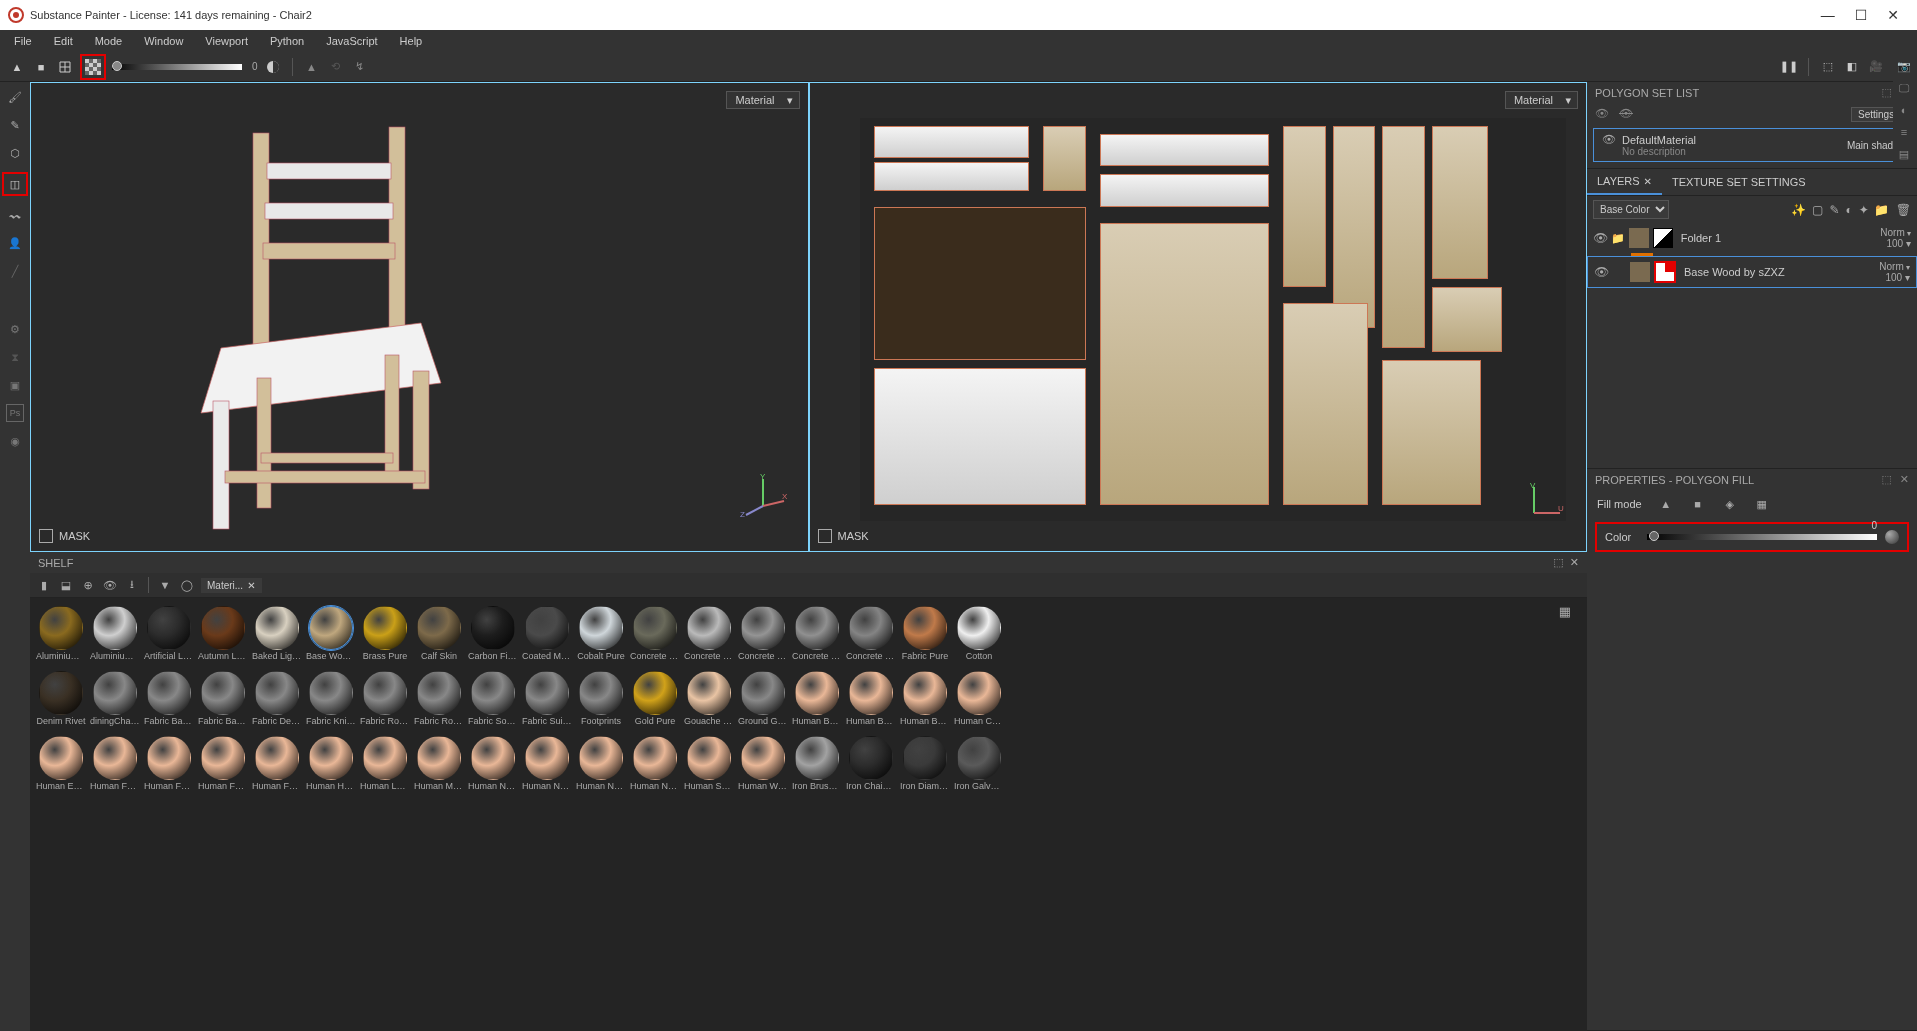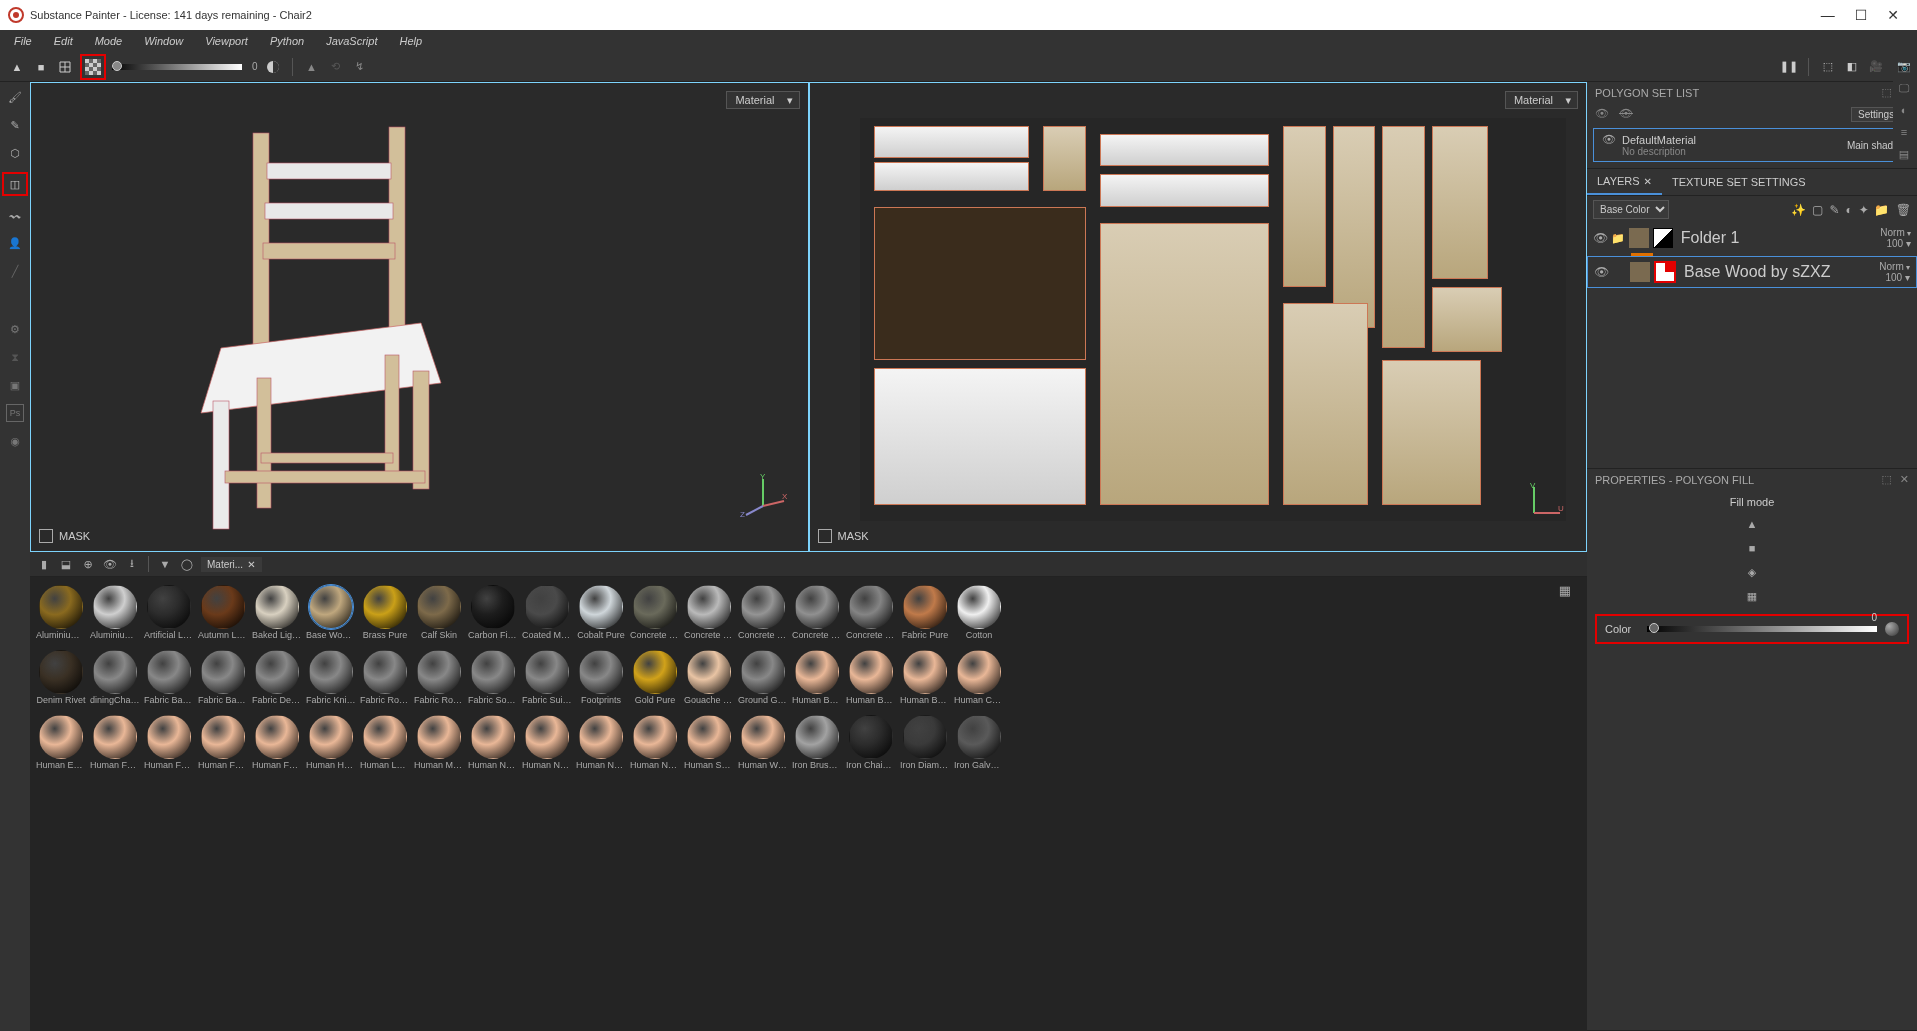--- a/index.html
+++ b/index.html
@@ -4,21 +4,21 @@
 <style>
 * { margin:0; padding:0; box-sizing:border-box; font-family:"Segoe UI",Arial,sans-serif; }
 body { background:#fff; color:#ccc; font-size:11px; overflow:hidden; width:1917px; height:1031px; }
 .titlebar { height:30px; background:#fff; display:flex; align-items:center; padding:0 8px; color:#333; }
 .titlebar .logo { width:16px; height:16px; border:2px solid #c0392b; border-radius:50%; margin-right:6px; position:relative; }
 .titlebar .logo::after { content:""; position:absolute; width:6px; height:6px; background:#c0392b; border-radius:50%; top:3px; left:3px; }
 .titlebar .winbtns { margin-left:auto; display:flex; gap:20px; font-size:14px; color:#333; padding-right:10px;}
 .titlebar .winbtns span { cursor:pointer; font-family:Arial; }
 
 .menubar { height:22px; background:#333333; display:flex; align-items:center; padding:0 4px; gap:2px; color:#ccc; }
-.menubar .mitem { padding:2px 10px; cursor:pointer; font-size:11px;font-style:italic; }
+.menubar .mitem { padding:2px 10px; cursor:pointer; font-size:11px; }
 
 .toolbar { height:30px; background:#333333; display:flex; align-items:center; padding:0 8px; gap:6px; border-bottom:1px solid #222; }
 .toolbar .tsep { width:1px; height:18px; background:#555; margin:0 4px; }
 .toolbar .ticon { width:18px; height:18px; display:flex; align-items:center; justify-content:center; cursor:pointer; color:#ccc; }
 .toolbar .slider { width:130px; height:6px; background:linear-gradient(90deg,#000,#fff); position:relative; }
 .toolbar .slidethumb { width:10px;height:10px;border-radius:50%;background:#888;border:1px solid #ccc;position:absolute;top:-3px;left:0; }
 .toolbar .slabel { font-size:10px; color:#aaa; margin-left:4px; }
 .toolbar-hilite { border:2px solid #e30000; padding:2px; }
 
 .app-body { display:flex; height:949px; background:#2a2a2a; }
@@ -77,26 +77,26 @@
 .ly-tools select{background:#3a3a3a;border:1px solid #555;color:#ccc;font-size:10px;padding:2px;}
 .ly-tools .spacer{flex:1;}
 .ly-tools .lyicon{color:#aaa;cursor:pointer;font-size:12px;}
 .layer { display:flex; align-items:center; padding:4px 6px; gap:4px; }
 .layer.sel { border:1px solid #4a90d9; }
 .layer .eye{color:#aaa;font-size:12px;cursor:pointer;width:14px;}
 .layer .thumb{width:20px;height:20px;background:#7a6a50;}
 .layer .mthumb{width:20px;height:20px;background:#fff;border:1px solid #000;}
 .layer .mthumb.red{width:22px;height:22px;background:#fff;border:2px solid #e30000; position:relative;}
 .layer .mthumb.red::after{content:"";position:absolute;right:0;top:0;width:9px;height:9px;background:#e30000;}
-.layer .lname{flex:1;color:#ccc;font-size:16px;padding-left:4px;}
+.layer .lname{flex:1;color:#ccc;font-size:11px;padding-left:4px;}
 .layer .lvals{text-align:right;font-size:10px;color:#aaa;}
 .layer .lvals div:first-child::after{content:" ▾"; font-size:8px;}
 
 .props { flex:1; }
-.fillmode { display:flex; align-items:center; gap:8px; padding:6px 10px; color:#ccc; font-size:11px;flex-direction:column;}
+.fillmode { display:flex; align-items:center; gap:16px; padding:6px 10px; color:#ccc; font-size:11px;}
 .fillmode .fmicon { width:16px;height:16px;display:flex;align-items:center;justify-content:center;cursor:pointer;color:#aaa;}
 .colorrow { margin:4px 8px; padding:6px 8px; border:2px solid #e30000; display:flex; align-items:center; gap:8px;}
 .colorrow .clab{color:#ccc;font-size:11px;width:34px;}
 .colorrow .cslider{flex:1;height:6px;background:linear-gradient(90deg,#000,#fff);position:relative;}
 .colorrow .cthumb{width:10px;height:10px;border-radius:50%;background:#666;border:1px solid #ccc;position:absolute;top:-3px;left:2px;}
 .colorrow .cval{font-size:10px;color:#ccc;position:absolute;right:0;top:-14px;}
 .colorrow .cswatch{width:14px;height:14px;border-radius:50%;background:radial-gradient(circle at 30% 30%,#aaa,#333);}
 
 .right-edge { position:absolute; right:0; top:52px; width:24px; display:flex; flex-direction:column; gap:6px; padding:6px 3px; background:#333;}
 .right-edge .re{width:16px;height:16px;color:#888;cursor:pointer;display:flex;align-items:center;justify-content:center;}
@@ -273,20 +273,24 @@
             </svg>
         </div>
         <div class="vp-mask">
           <div class="msicon"></div>
           <span>MASK</span>
         </div>
       </div>
     </div>
 
     <div class="shelf">
+      <div class="shelf-title">
+        <span>SHELF</span>
+        <span class="picons"><span>⬚</span>&nbsp;&nbsp;<span>✕</span></span>
+      </div>
       <div class="shelf-bar">
         <div class="sicon">▮</div>
         <div class="sicon">⬓</div>
         <div class="sicon">⊕</div>
         <div class="sicon">👁</div>
         <div class="sicon">⭳</div>
         <div class="sep"></div>
         <div class="sicon">▼</div>
         <div class="sicon">◯</div>
         <div class="tab">

